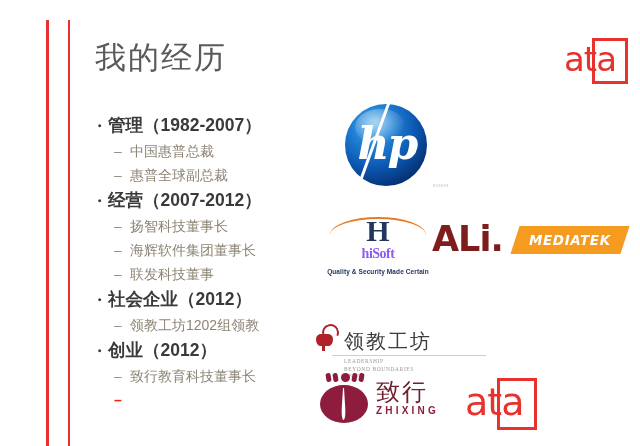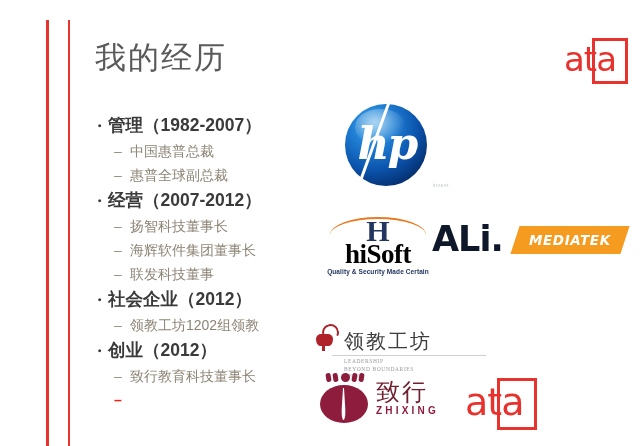--- a/index.html
+++ b/index.html
@@ -158,41 +158,41 @@
     position: absolute;
     left: 4px; right: 4px; top: 5px;
     height: 16px;
     border-top: 2.5px solid #e87b22;
     border-radius: 50% / 100% 100% 0 0;
   }
   .hisoft-name {
     text-align: center;
     font-family: "Liberation Serif", serif;
     font-weight: bold;
-    font-size: 27px;
-    color: #000000;
+    font-size: 14px;
+    color: #8b5cf6;
     line-height: 24px;
     letter-spacing: -0.5px;
   }
   .hisoft-tag {
     text-align: center;
     font-size: 6.5px;
     font-weight: bold;
     color: #22355e;
     letter-spacing: .1px;
     margin-top: 2px;
   }
 
   
   #logo-ali { left: 122px; top: 120px; }
   .ali-text {
     font-family: "DejaVu Sans", sans-serif;
     font-size: 35px;
     font-weight: bold;
-    color: #0f172a;
+    color: #7f1d1d;
     letter-spacing: -1px;
     line-height: 38px;
   }
   .ali-text .dot { font-size: 35px; }
 
   
   #logo-mtk { left: 205px; top: 126px; }
   .mtk-shape {
     background: #f59b20;
     transform: skewX(-18deg);

